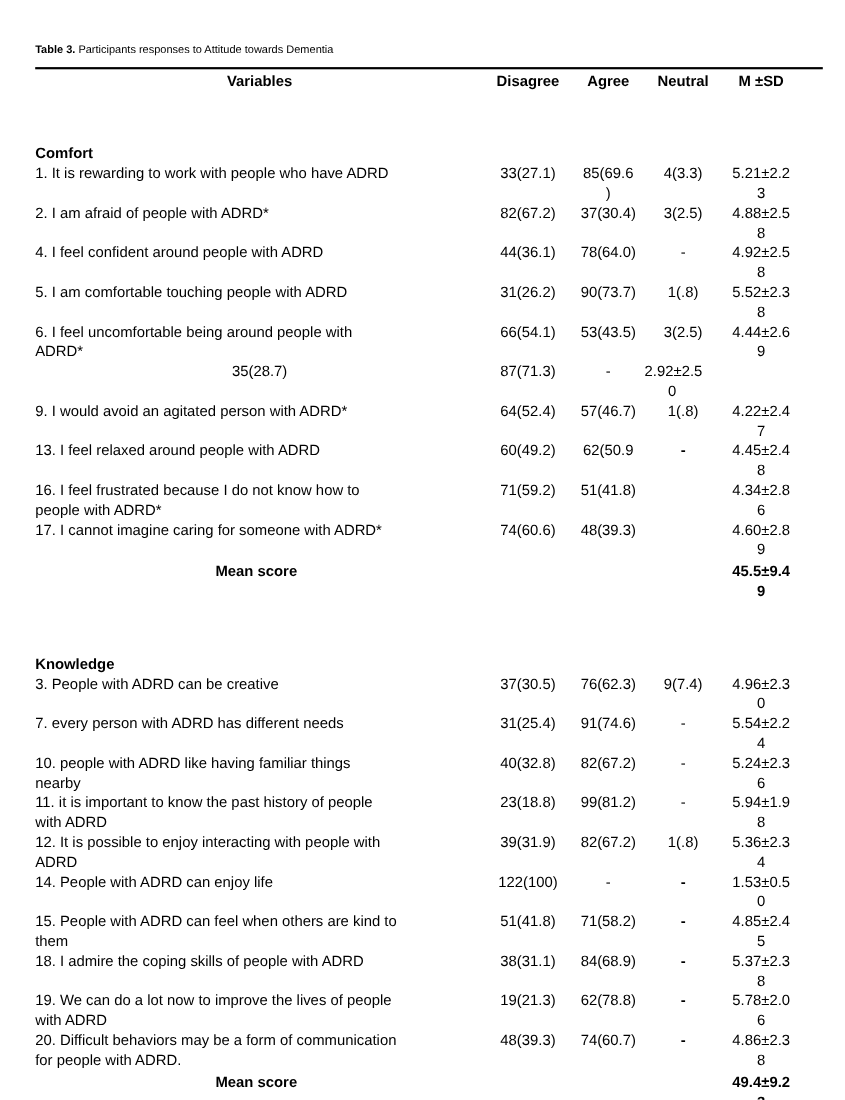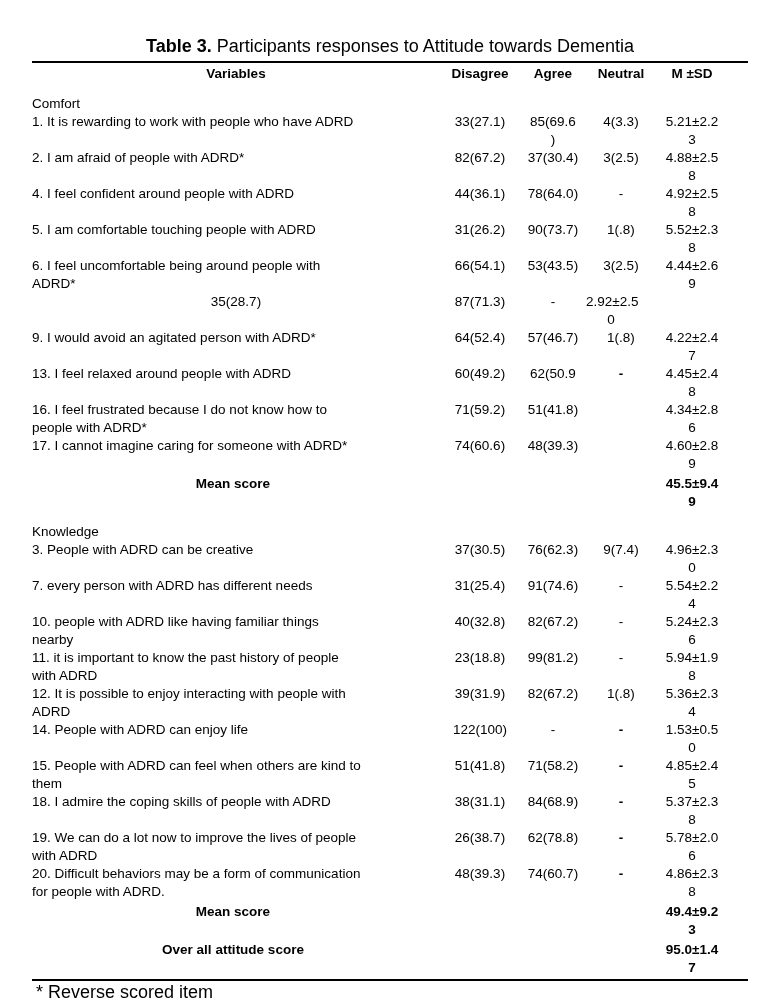--- a/index.html
+++ b/index.html
@@ -10,22 +10,21 @@
     color: #000000;
     font-family: "Liberation Sans", "DejaVu Sans", sans-serif;
     overflow: hidden;
   }
   .page {
     width: 716px;
     margin-left: 32px;
     padding-top: 38px;
   }
   .title {
-    text-align: center;
-    font-size: 18px;
+    font-size: 10px;
     line-height: 16px;
   }
   .title .bold-seg { font-weight: bold; }
   .rule-top {
     border-top: 2px solid #000;
     margin-top: 7px;
   }
   .rule-bottom {
     border-top: 2px solid #000;
     margin-top: 2px;
@@ -41,21 +40,21 @@
     line-height: 18px;
     white-space: pre-line;
   }
   .header-row { margin-top: 2px; }
   .header-row .cell { font-weight: bold; text-align: center; }
   .c-label { text-align: left; padding-right: 6px; }
   .c-num  { text-align: center; }
   .c-msd  { text-align: center; padding-right: 20px; }
   .bold   { font-weight: bold; }
   .section-row { margin-top: 12px; min-height: 18px; }
-  .section-name { font-weight: normal; }
+  .section-name { font-weight: bold; margin-top: 36px; }
   .mean-row { margin-top: 2px; min-height: 36px; }
   .mean-row .c-label { text-align: center; font-weight: bold; }
   .mean-row .c-msd { font-weight: bold; }
   .footnote {
     font-size: 18px;
     line-height: 18px;
     padding-left: 4px;
     margin-top: 2px;
   }
 </style>
@@ -239,21 +238,21 @@
         <div class="cell c-label">18. I admire the coping skills of people with ADRD</div>
         <div class="cell c-num">38(31.1)</div>
         <div class="cell c-num">84(68.9)</div>
         <div class="cell c-num bold">-</div>
         <div class="cell c-msd">5.37±2.3
 8</div>
       </div>
       <div class="row data-row">
         <div class="cell c-label">19. We can do a lot now to improve the lives of people
 with ADRD</div>
-        <div class="cell c-num">26(38.7)</div>
+        <div class="cell c-num">19(21.3)</div>
         <div class="cell c-num">62(78.8)</div>
         <div class="cell c-num bold">-</div>
         <div class="cell c-msd">5.78±2.0
 6</div>
       </div>
       <div class="row data-row">
         <div class="cell c-label">20. Difficult behaviors may be a form of communication
 for people with ADRD.</div>
         <div class="cell c-num">48(39.3)</div>
         <div class="cell c-num">74(60.7)</div>

